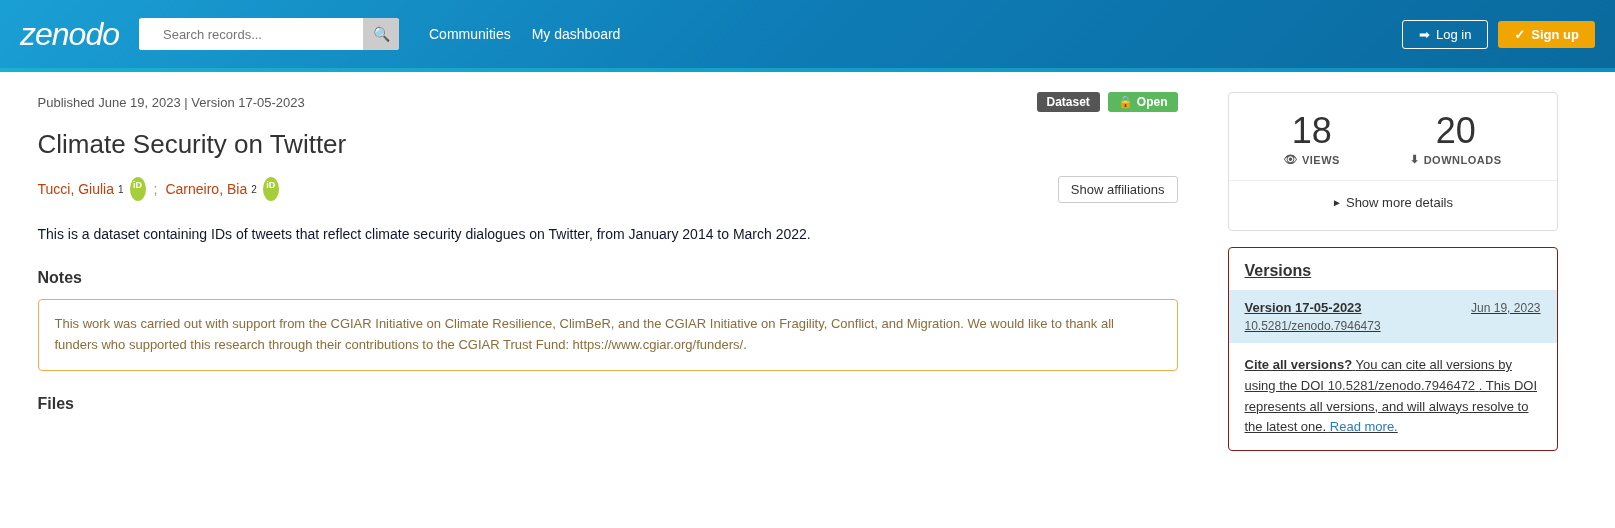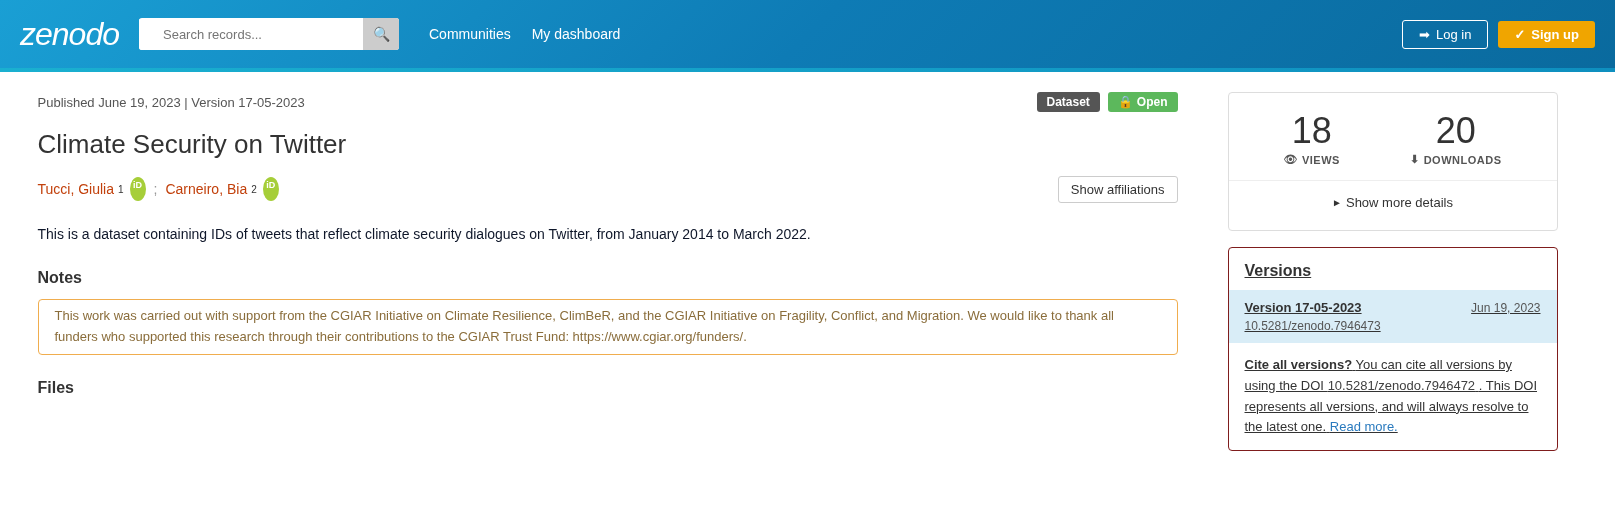--- a/index.html
+++ b/index.html
@@ -213,21 +213,21 @@
     
     .section-title {
       font-size: 16px;
       font-weight: 700;
       color: #333;
       margin-bottom: 12px;
     }
     .notes-box {
       border: 1px solid #f0ad4e;
       border-radius: 4px;
-      padding: 6px 16px;
+      padding: 14px 16px;
       font-size: 13px;
       color: #8a6d3b;
       line-height: 1.6;
       margin-bottom: 24px;
       background: #fff;
     }
 
     
     .files-title {
       font-size: 16px;

